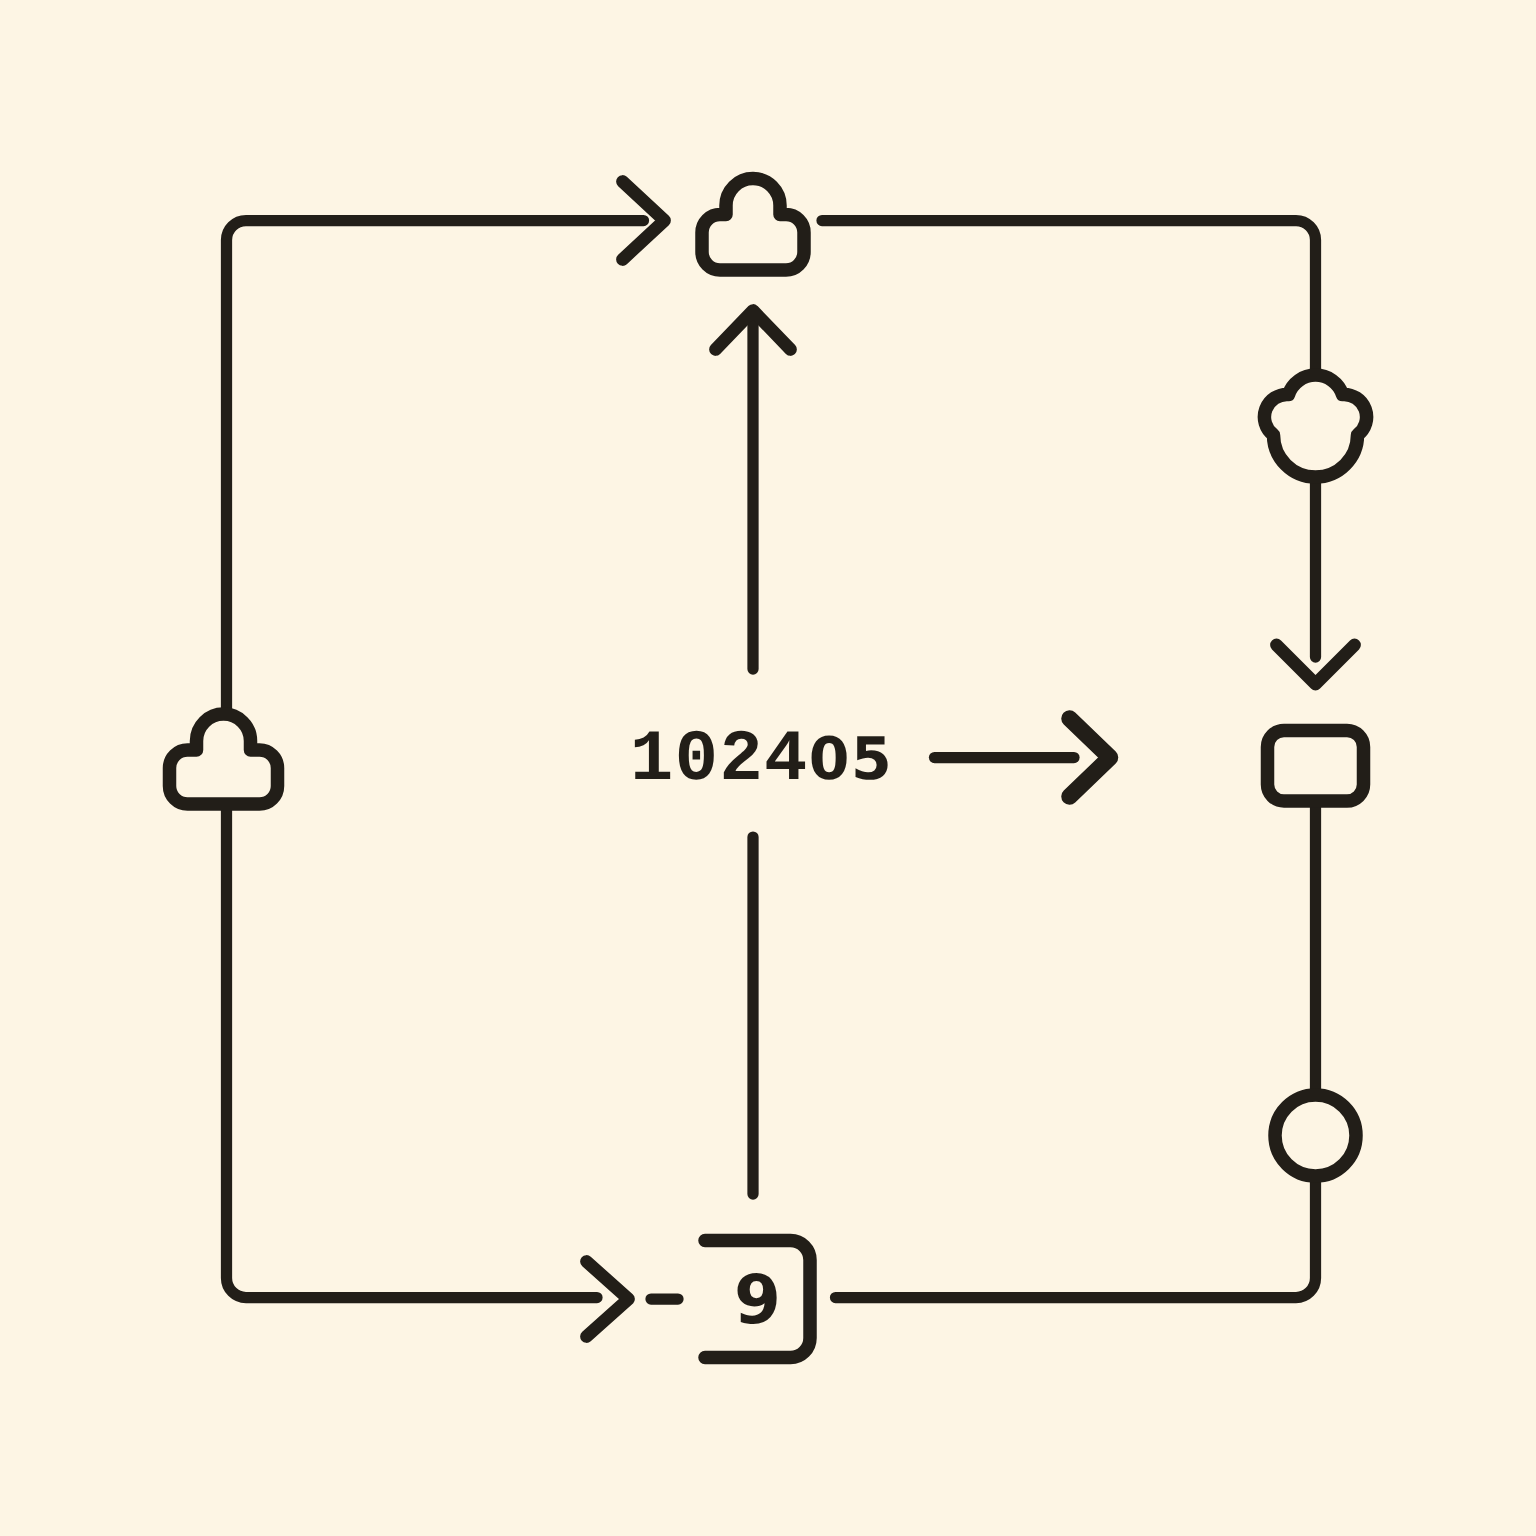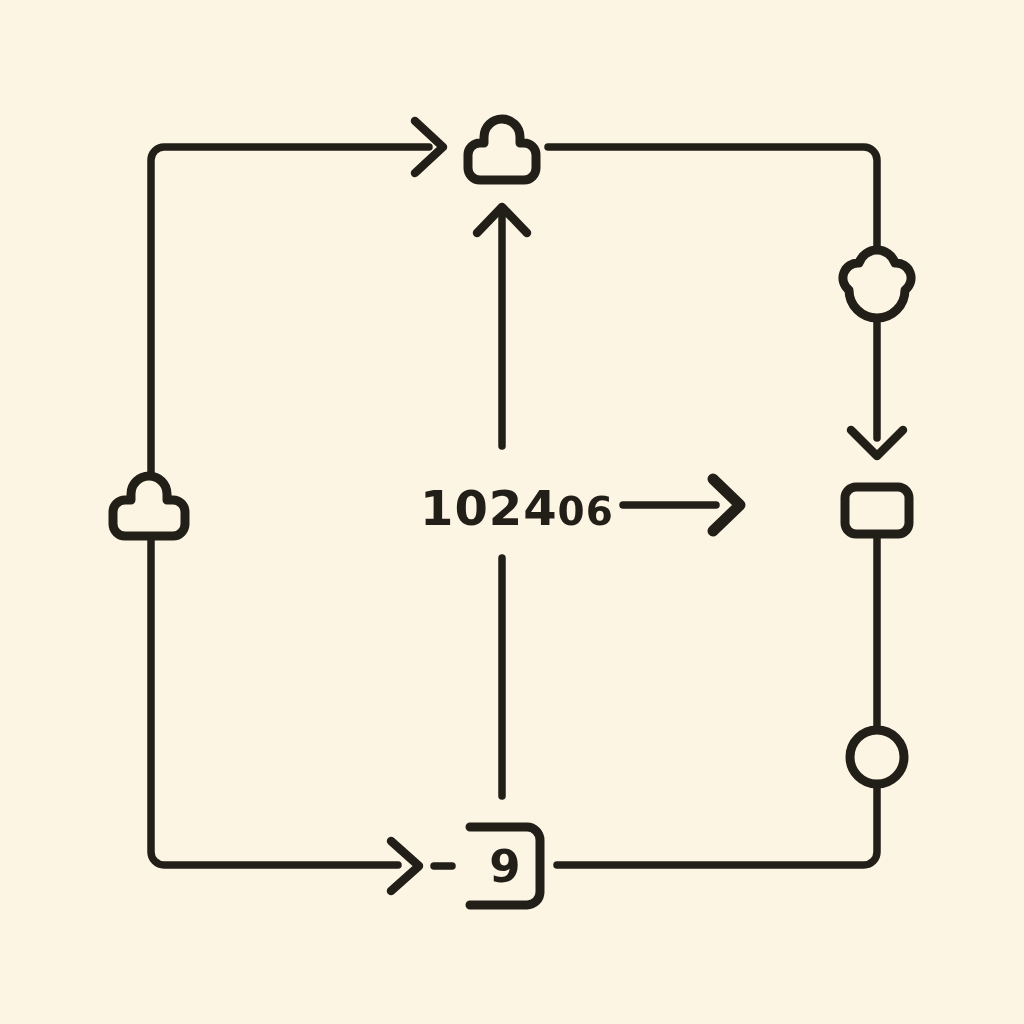--- a/index.html
+++ b/index.html
@@ -19,21 +19,21 @@
   .node-shape { stroke: #221E18; stroke-width: 9; fill: #FDF5E4; }
   .bracket { stroke: #221E18; stroke-width: 9; fill: none; stroke-linecap: round; stroke-linejoin: round; }
   .label {
     position: absolute;
     color: #221E18;
     font-weight: 700;
     white-space: nowrap;
     user-select: none;
   }
   .center-label { left: 420px; top: 480px; display: flex; align-items: baseline; letter-spacing: 1px; }
-  .center-label .main { font-size: 48px; }
+  .center-label .main { font-size: 48px; font-family: Liberation Mono, monospace; }
   .center-label .sub  { font-size: 39px; }
   .box-label {
     left: 470px; top: 827px; width: 70px; height: 78px;
     display: flex; align-items: center; justify-content: center;
     font-size: 45px;
   }
 </style>
 </head>
 <body>
 
@@ -82,18 +82,18 @@
 
     <rect class="node-shape" x="845" y="487" width="64" height="47" rx="11"></rect>
 
     <circle class="node-shape" cx="877" cy="757" r="27"></circle>
 
     <path class="bracket" d="M 470,827 H 527 A 13,13 0 0 1 540,840 V 892 A 13,13 0 0 1 527,905 H 470"></path>
   </svg>
 
   <div class="label center-label">
     <span class="main">1024</span>
-      <span class="sub">06</span>
+      <span class="sub">05</span>
   </div>
 
   <div class="label box-label">9</div>
 
 </div>
 
 </body></html>

